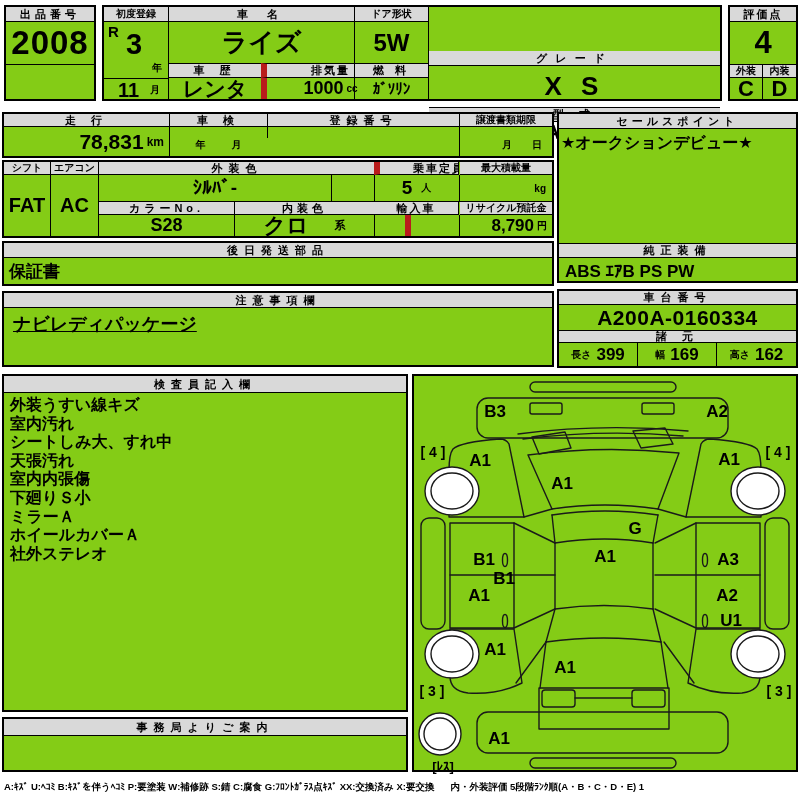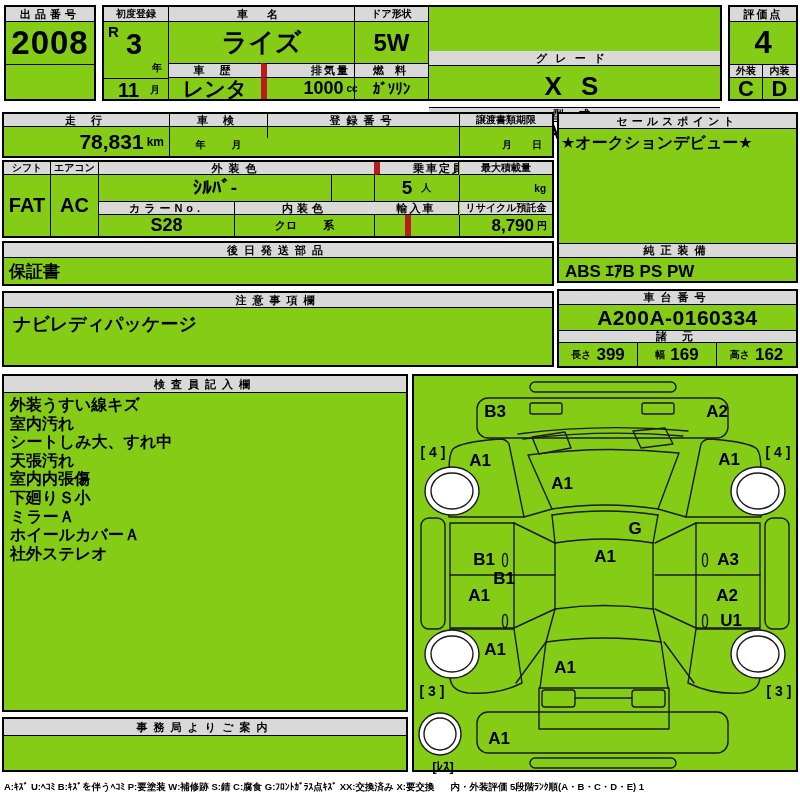--- a/index.html
+++ b/index.html
@@ -125,21 +125,21 @@
     <div class="abs cell br bb" style="left:370px;top:13px;width:86px;height:27px;gap:6px;">
       <span style="font-size:19px;">5</span>
       <span class="unit">人</span>
     </div>
     <div class="abs hdr bb" style="left:456px;top:0;width:92px;height:13px;font-size:10px;">最大積載量</div>
     <div class="abs cell bb" style="left:456px;top:13px;width:92px;height:27px;justify-content:flex-end;padding-right:6px;font-size:10px;">kg</div>
     <div class="abs hdr bb ls4 br" style="left:95px;top:40px;width:136px;height:13px;">カラーNo.</div>
     <div class="abs cell br" style="left:95px;top:53px;width:136px;height:21px;font-size:18px;">S28</div>
     <div class="abs hdr bb ls4 br" style="left:231px;top:40px;width:140px;height:13px;">内装色</div>
     <div class="abs cell br" style="left:231px;top:53px;width:140px;height:21px;">
-      <span style="font-size:11px;">クロ</span>
+      <span style="font-size:22px;">クロ</span>
       <span style="font-size:11px;margin-left:26px;">系</span>
     </div>
     <div class="abs hdr bb ls2 br" style="left:371px;top:40px;width:85px;height:13px;margin-left:-1px;">輸入車</div>
     <div class="abs cell br" style="left:370px;top:53px;width:86px;height:21px;">
       <span class="abs bl" style="left:31px;top:0;height:21px;width:1px;"></span>
       <span></span>
     </div>
     <div class="abs hdr bb" style="left:456px;top:40px;width:92px;height:13px;font-size:10px;">リサイクル預託金</div>
     <div class="abs cell" style="left:456px;top:53px;width:92px;height:21px;justify-content:flex-end;padding-right:5px;">
       <span style="font-size:17px;">8,790</span>
@@ -147,21 +147,21 @@
     </div>
   </div>
 
   <div class="abs box" style="left:2px;top:241px;width:552px;height:45px;">
     <div class="abs hdr bb ls6" style="left:0;top:0;width:548px;height:15px;">後日発送部品</div>
     <div class="abs" style="left:5px;top:17px;font-size:17px;">保証書</div>
   </div>
 
   <div class="abs box" style="left:2px;top:291px;width:552px;height:76px;">
     <div class="abs hdr bb ls6" style="left:0;top:0;width:548px;height:15px;">注意事項欄</div>
-    <div class="abs" style="left:9px;top:19px;font-size:18px;">ナビレディパッケージ</div>
+    <div class="abs" style="left:9px;top:19px;font-size:18px;text-decoration:underline;">ナビレディパッケージ</div>
   </div>
 
   <div class="abs box" style="left:557px;top:112px;width:241px;height:171px;">
     <div class="abs hdr bb ls4" style="left:0;top:0;width:237px;height:15px;">セールスポイント</div>
     <div class="abs" style="left:2px;top:19px;font-size:16px;">★オークションデビュー★</div>
     <div class="abs hdr bt bb ls6" style="left:0;top:129px;width:237px;height:15px;">純正装備</div>
     <div class="abs" style="left:6px;top:148px;font-size:17px;">ABS ｴｱB PS PW</div>
   </div>
 
   <div class="abs box" style="left:557px;top:289px;width:241px;height:79px;">

